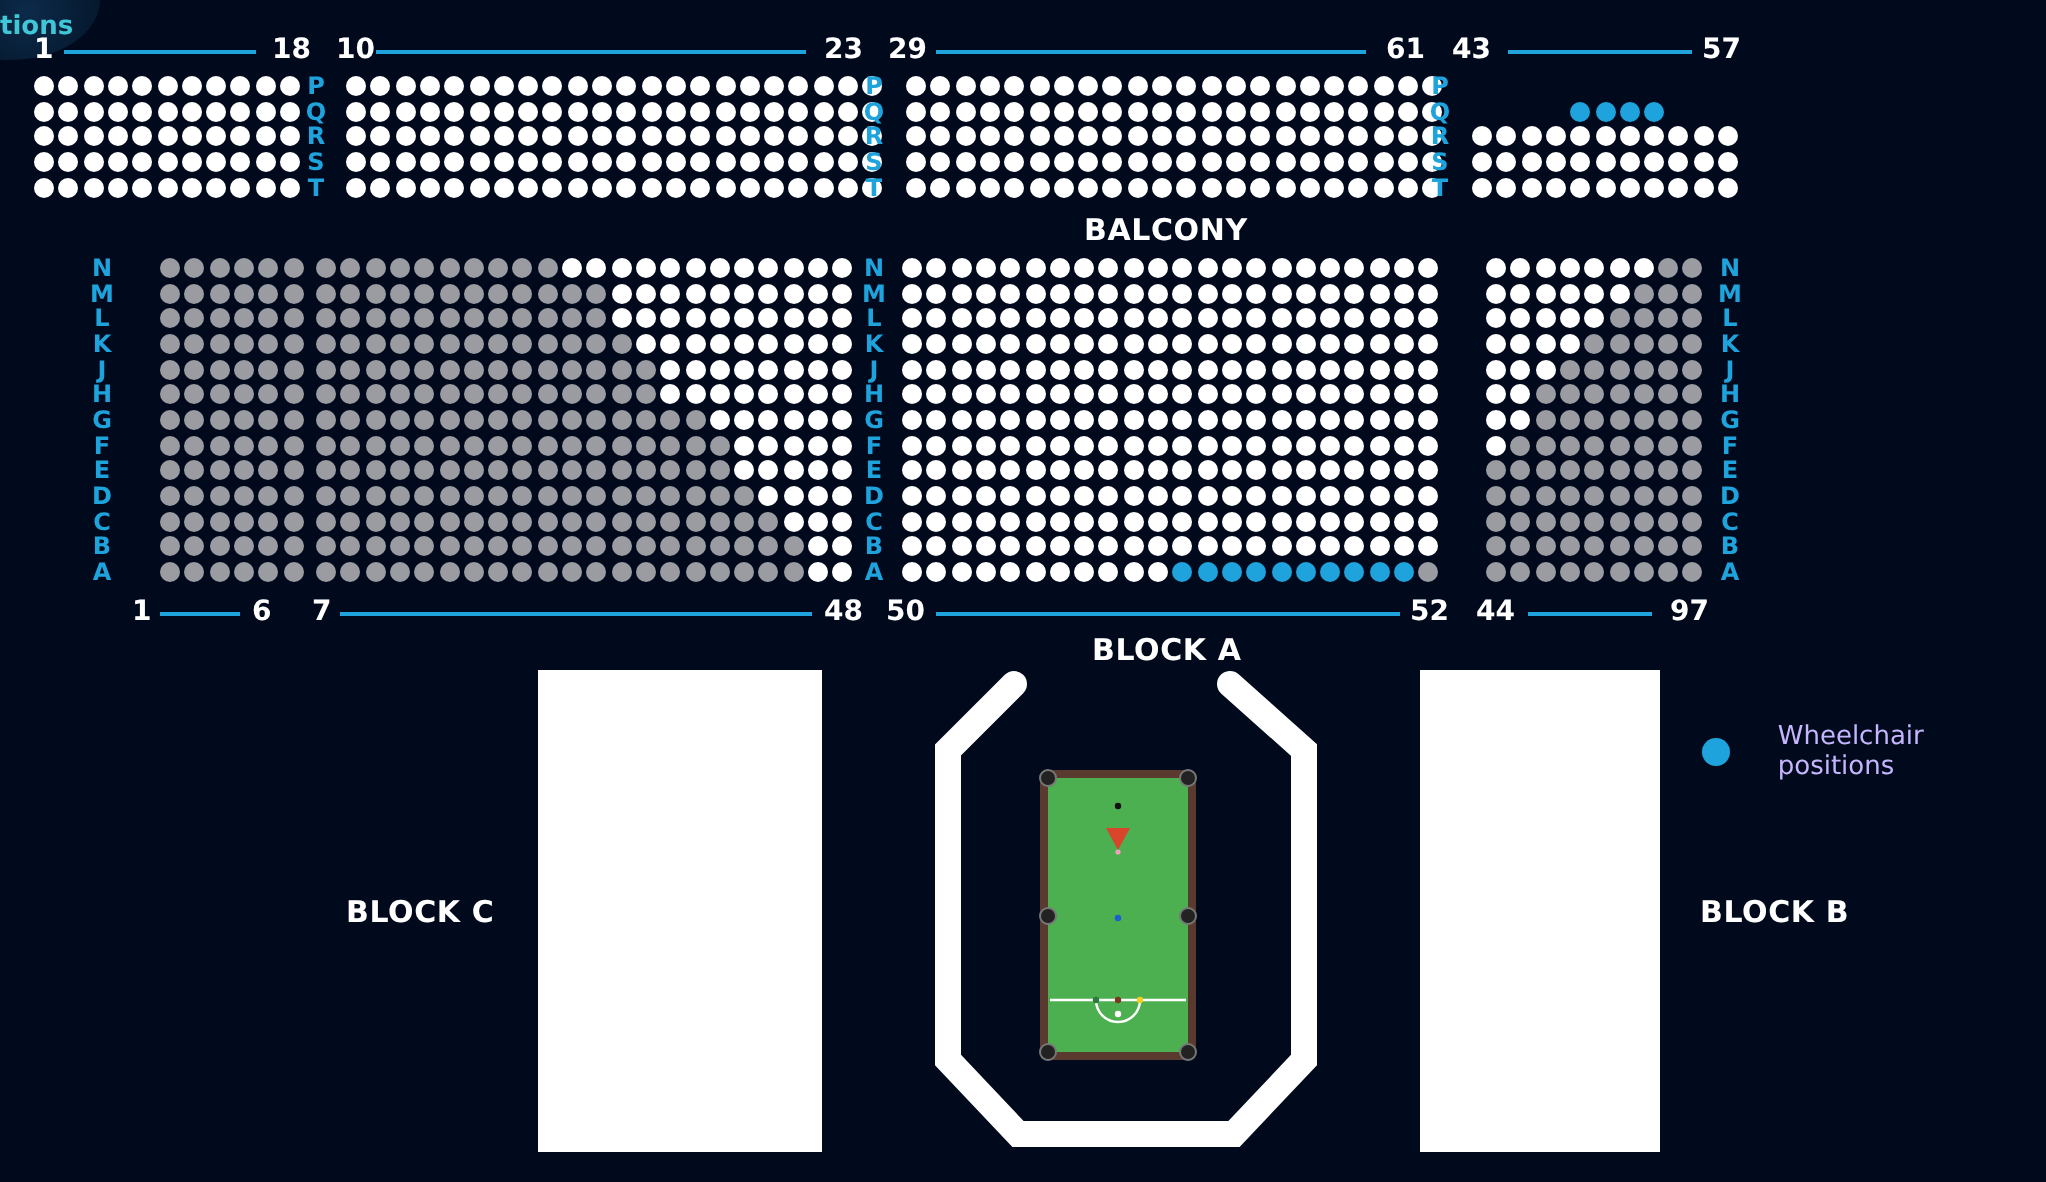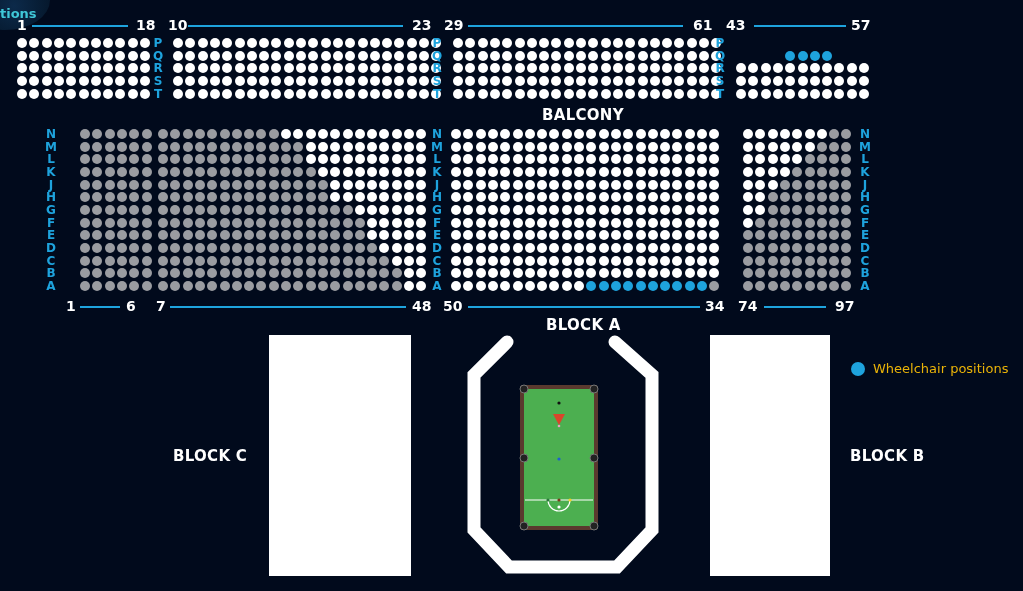--- a/index.html
+++ b/index.html
@@ -9,21 +9,21 @@
   .seat { position:absolute; width:10px; height:10px; border-radius:50%; cursor:pointer; }
   .seat.a { background:#ffffff; }
   .seat.u { background:#9a9ca1; }
   .seat.w { background:#1ea3dd; }
   .rowlbl { position:absolute; width:12px; text-align:center; font-weight:bold; font-size:12px;
             line-height:12.6px; color:#1ea3dd; }
   .num { position:absolute; font-weight:bold; font-size:14px; color:#ffffff; line-height:16px; }
   .rule { position:absolute; height:2px; background:#1ea3dd; }
   .block-label { position:absolute; font-weight:bold; font-size:15px; color:#ffffff; letter-spacing:0.3px; }
   .stand { position:absolute; background:#ffffff; }
-  .legend { position:absolute; display:flex; align-items:center; gap:8px; font-size:13px; color:#eab308; }
+  .legend { position:absolute; display:flex; align-items:center; gap:24px; font-size:13px; color:#c4b5fd; }
   .legend-dot { width:14px; height:14px; border-radius:50%; background:#1ea3dd; }
   .corner-art { position:absolute; left:-40px; top:-30px; width:90px; height:60px; border-radius:50%;
                 background:radial-gradient(circle at 60% 60%, #0c2a4a 0%, #061a30 50%, #010a1c 100%); }
   .corner-text { position:absolute; left:0; top:6px; font-size:13px; color:#3fc7d8; font-weight:bold; }
 </style>
 </head>
 <body>
 
 <div class="corner-art"></div>
 <div class="corner-text">tions</div>
@@ -1185,23 +1185,23 @@
 <div class="num" style="left:66px;top:298px">1</div>
 <div class="rule" style="left:80px;top:306px;width:40px"></div>
 <div class="num" style="left:126px;top:298px">6</div>
 
 <div class="num" style="left:156px;top:298px">7</div>
 <div class="rule" style="left:170px;top:306px;width:236px"></div>
 <div class="num" style="left:412px;top:298px">48</div>
 
 <div class="num" style="left:443px;top:298px">50</div>
 <div class="rule" style="left:468px;top:306px;width:232px"></div>
-<div class="num" style="left:705px;top:298px">34</div>
-
-<div class="num" style="left:738px;top:298px">74</div>
+<div class="num" style="left:705px;top:298px">52</div>
+
+<div class="num" style="left:738px;top:298px">44</div>
 <div class="rule" style="left:764px;top:306px;width:62px"></div>
 <div class="num" style="left:835px;top:298px">97</div>
 
 <div class="block-label" style="left:546px;top:316px">BLOCK A</div>
 
 <div class="stand" style="left:269px;top:335px;width:142px;height:241px"></div>
 <div class="stand" style="left:710px;top:335px;width:120px;height:241px"></div>
 <div class="block-label" style="left:173px;top:447px">BLOCK C</div>
 <div class="block-label" style="left:850px;top:447px">BLOCK B</div>
 

